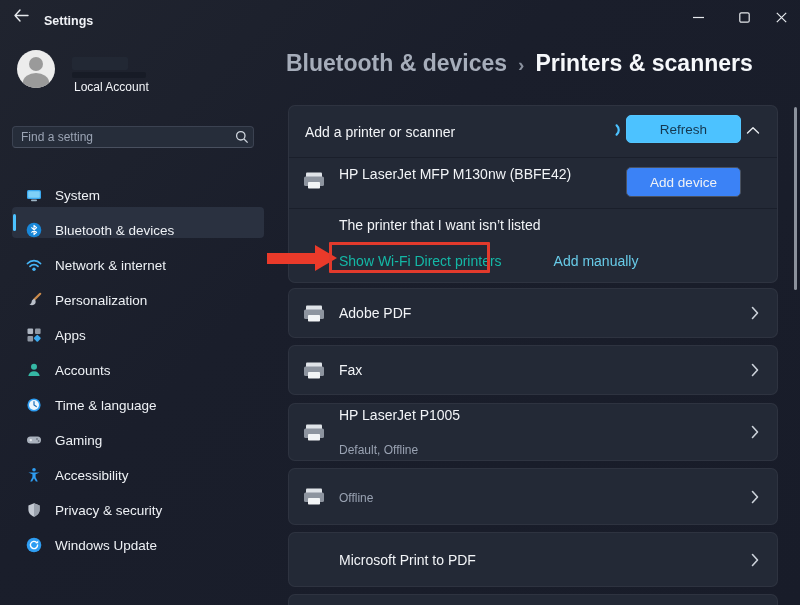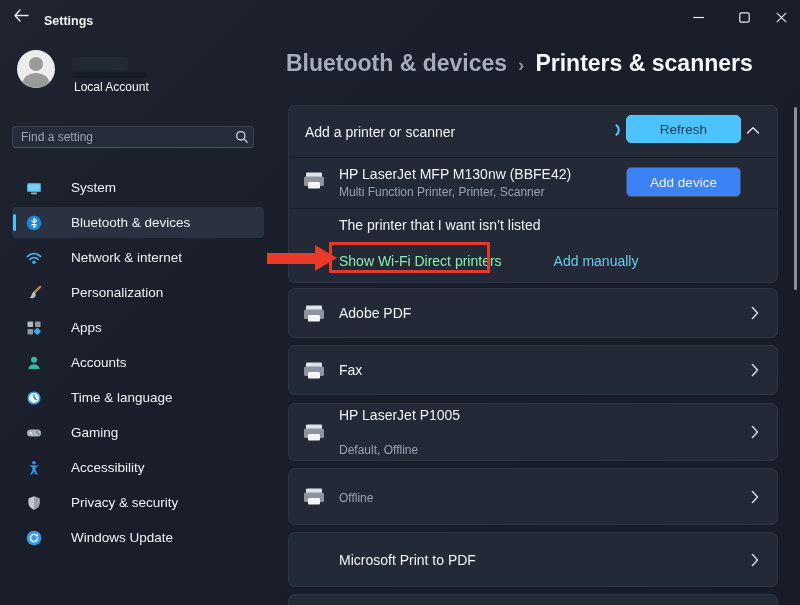--- a/index.html
+++ b/index.html
@@ -28,21 +28,21 @@
   .search-box { position:absolute; left:12px; top:126px; width:242px; height:22px;
                 background:#262d3a; border:1px solid #3b4251; border-bottom-color:#49505f;
                 border-radius:4px; display:flex; align-items:center; }
   .search-box input { flex:1; background:transparent; border:none; outline:none;
                       color:#d7dce4; font-size:12px; padding:0 8px; font-family:inherit; }
   .search-box input::placeholder { color:#9ba4b4; }
   .search-ic { width:22px; display:flex; justify-content:center; }
 
   
   .nav-item { position:absolute; left:12px; width:252px; height:31px; border-radius:4px;
-              display:flex; align-items:center; cursor:pointer;gap:16px; }
+              display:flex; align-items:flex-end; cursor:pointer; }
   .nav-item.sel { background:#2a3140; }
   .nav-accent { position:absolute; left:1px; top:7px; width:3px; height:17px; border-radius:2px; background:#4cc2ff; }
   .nav-ic { width:16px; height:16px; margin-left:14px; flex:0 0 auto; display:flex; }
   .nav-label { margin-left:13px; font-size:13.5px; color:#eef1f5; white-space:nowrap; }
 
   
   .crumbs { position:absolute; left:286px; top:50px; display:flex; align-items:baseline; }
   .crumb-parent { font-size:23px; font-weight:700; color:#a6adba; }
   .crumb-sep { font-size:19px; font-weight:700; color:#8a919e; margin:0 11px; }
   .crumb-cur { font-size:23px; font-weight:700; color:#f6f8fb; }
@@ -58,21 +58,21 @@
                  background:#4cc2ff; border:1px solid #53c6ff; border-radius:5px;
                  font-size:13.5px; color:#14374f; display:flex; align-items:center; justify-content:center; cursor:pointer; }
   .adddev-btn { position:absolute; left:337px; top:61px; width:115px; height:30px;
                 background:#3b82f6; border:1px solid #4a5260; border-radius:5px;
                 font-size:13.5px; color:#f0f2f6; display:flex; align-items:center; justify-content:center; cursor:pointer; }
   .spinner { position:absolute; left:314px; top:15px; width:18px; height:18px; }
   .chev-up { position:absolute; left:457px; top:20px; cursor:pointer; }
 
   .prt-ic { position:absolute; left:14px; width:22px; height:18px; }
   .links { position:absolute; left:50px; top:147px; display:flex; align-items:center; }
-  .link1 { font-size:14px; color:#86efac; cursor:pointer; }
+  .link1 { font-size:14px; color:#14b8a6; cursor:pointer; }
   .link2 { font-size:14px; color:#68cbe8; cursor:pointer; margin-left:52px; }
 
   .pcard { display:flex; align-items:center; cursor:pointer; }
   .pcard .txt { position:absolute; left:50px; display:flex; flex-direction:column; justify-content:center; }
   .pcard .chev { position:absolute; right:18px; }
 
   
   .anno-box { position:absolute; left:329px; top:242px; width:161px; height:31px;
               border:3px solid #e23a2c; border-radius:1px; pointer-events:none; }
   .anno-bar { position:absolute; left:267px; top:253px; width:48px; height:11px; background:#ea3a2a; }
@@ -260,21 +260,20 @@
     <div class="divider" style="top:51px"></div>
 
     <div class="prt-ic" style="top:66px">
       <svg width="22" height="18" viewBox="0 0 22 18">
           <rect x="3" y="0.5" width="16" height="5.5" rx="1" fill="#dfe3e8"></rect>
           <rect x="1" y="4.5" width="20" height="9.5" rx="1.5" fill="#8d949f"></rect>
           <rect x="5" y="10" width="12" height="6.5" rx="0.8" fill="#f2f4f6"></rect>
         </svg>
     </div>
     <div style="position:absolute; left:50px; top:60px;" class="row-label">HP LaserJet MFP M130nw (BBFE42)</div>
-    <div style="position:absolute; left:50px; top:79px;" class="sub-label">Multi Function Printer, Printer, Scanner</div>
     <div class="adddev-btn">Add device</div>
     <div class="divider" style="top:102px"></div>
 
     <div style="position:absolute; left:50px; top:111px;" class="row-label">The printer that I want isn’t listed</div>
     <div class="links">
       <span class="link1">Show Wi-Fi Direct printers</span>
       <span class="link2">Add manually</span>
     </div>
   </div>
 

